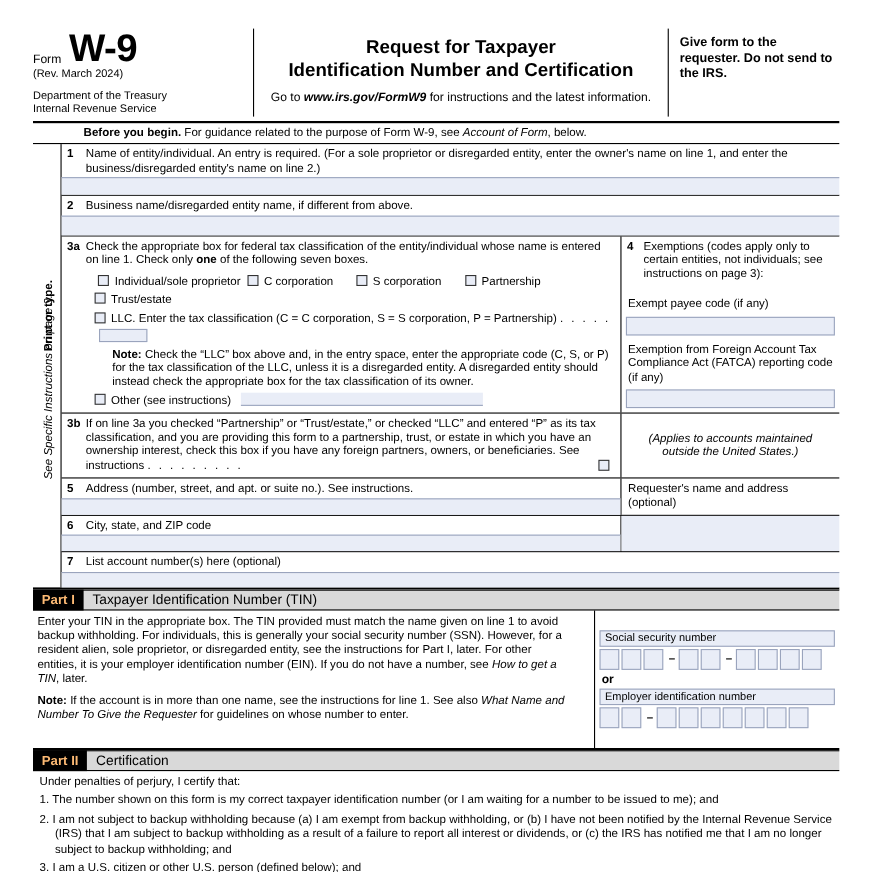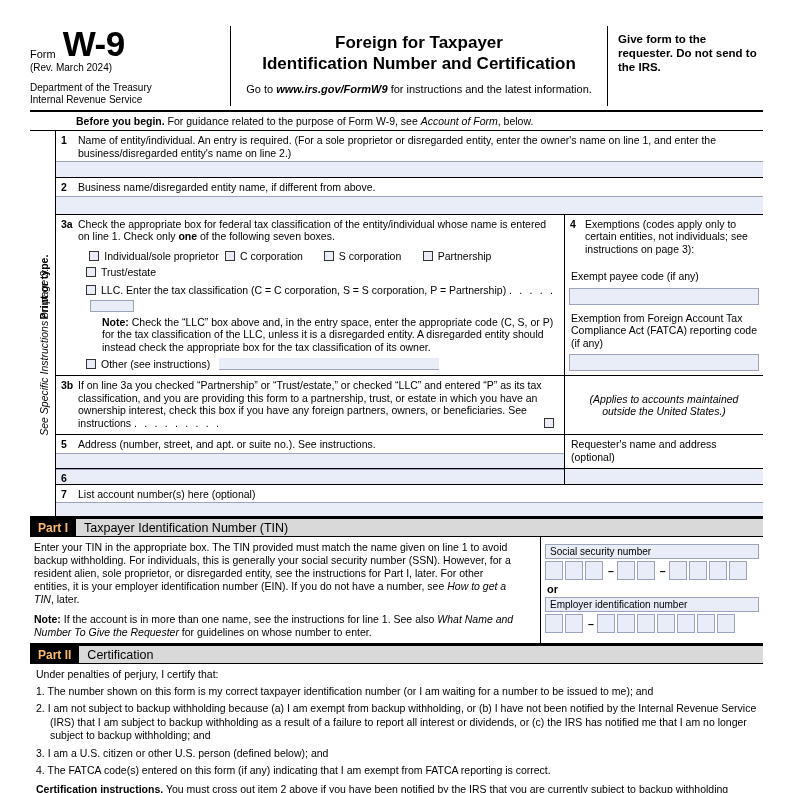--- a/index.html
+++ b/index.html
@@ -62,21 +62,21 @@
   .exempt-box { padding: 3px 6px 3px 6px; line-height: 12.5px; }
   .exempt-field { background: #e9edf7; border: 1px solid #9aa4bd; height: 17px; margin: 2px 4px 4px 4px; }
 
   
   .part-bar { background: #d9d9d9; border-top: 1px solid #000; border-bottom: 1px solid #000; display: flex; align-items: center; height: 19px; }
   .part-name { background: #000; color: #fdba74; font-weight: bold; font-size: 12px; padding: 2px 8px; margin-right: 8px; height: 19px; display:flex; align-items:center;}
   .part-title { font-weight: normal; font-size: 12.5px; }
 
   .p1 { display: flex; border-bottom: 2px solid #000; }
   .p1-left { flex: 1; padding: 4px 20px 4px 4px; line-height: 13px; border-right: 1px solid #000; }
-  .p1-right { width: 222px; padding: 7px 4px; }
+  .p1-right { width: 222px; padding: 18px 4px; }
   .ssn-label { background: #e9edf7; border: 1px solid #9aa4bd; font-size: 10px; padding: 1px 4px; }
   .boxes { display: flex; align-items: center; margin-top: 2px; }
   .bx { width: 18px; height: 19px; border: 1px solid #9aa4bd; background: #e9edf7; margin-right: 2px; }
   .dash { margin: 0 3px; font-weight: bold; }
   .or { font-weight: bold; font-size: 11px; margin: 3px 0 2px 2px; }
 
   .p2 { padding: 4px 6px 3px 6px; line-height: 13.5px; }
   .p2 ol { margin: 3px 0 0 0; padding: 0; list-style: none; }
   .p2 li { margin-bottom: 4px; text-indent: -14px; padding-left: 14px; }
   .certins { margin-top: 5px; line-height: 13.5px; }
@@ -94,21 +94,21 @@
         <span class="form-word">Form</span>
         <span class="w9">W-9</span>
       </div>
       <div class="rev">(Rev. March 2024)</div>
       <div class="dept">
         <div>Department of the Treasury</div>
         <div>Internal Revenue Service</div>
       </div>
     </div>
     <div class="hdr-mid">
-      <div class="title1">Foreign for Taxpayer</div>
+      <div class="title1">Request for Taxpayer</div>
       <div class="title2">Identification Number and Certification</div>
       <div class="goto"><span>Go to </span><i>www.irs.gov/FormW9</i><span> for instructions and the latest information.</span></div>
     </div>
     <div class="hdr-right">Give form to the requester. Do not send to the IRS.</div>
   </div>
 
   <div class="before"><b class="bold">Before you begin.</b><span> For guidance related to the purpose of Form W-9, see </span><i>Account of Form</i><span>, below.</span></div>
 
   <div class="body-wrap">
 
@@ -187,20 +187,21 @@
           <div class="field" style="height:15px;"></div>
         </div>
         <div class="right-col">
           <div class="lbl" style="padding-left:6px;">Requester's name and address (optional)</div>
         </div>
       </div>
 
       <div class="row two-col">
         <div class="left-col">
           <div class="num">6</div>
+          <div class="lbl">City, state, and ZIP code</div>
           <div class="field" style="height:15px;"></div>
         </div>
         <div class="right-col" style="background:#e9edf7;"></div>
       </div>
 
       <div class="row">
         <div class="num">7</div>
         <div class="lbl">List account number(s) here (optional)</div>
         <div class="field" style="height:14px;"></div>
       </div>

